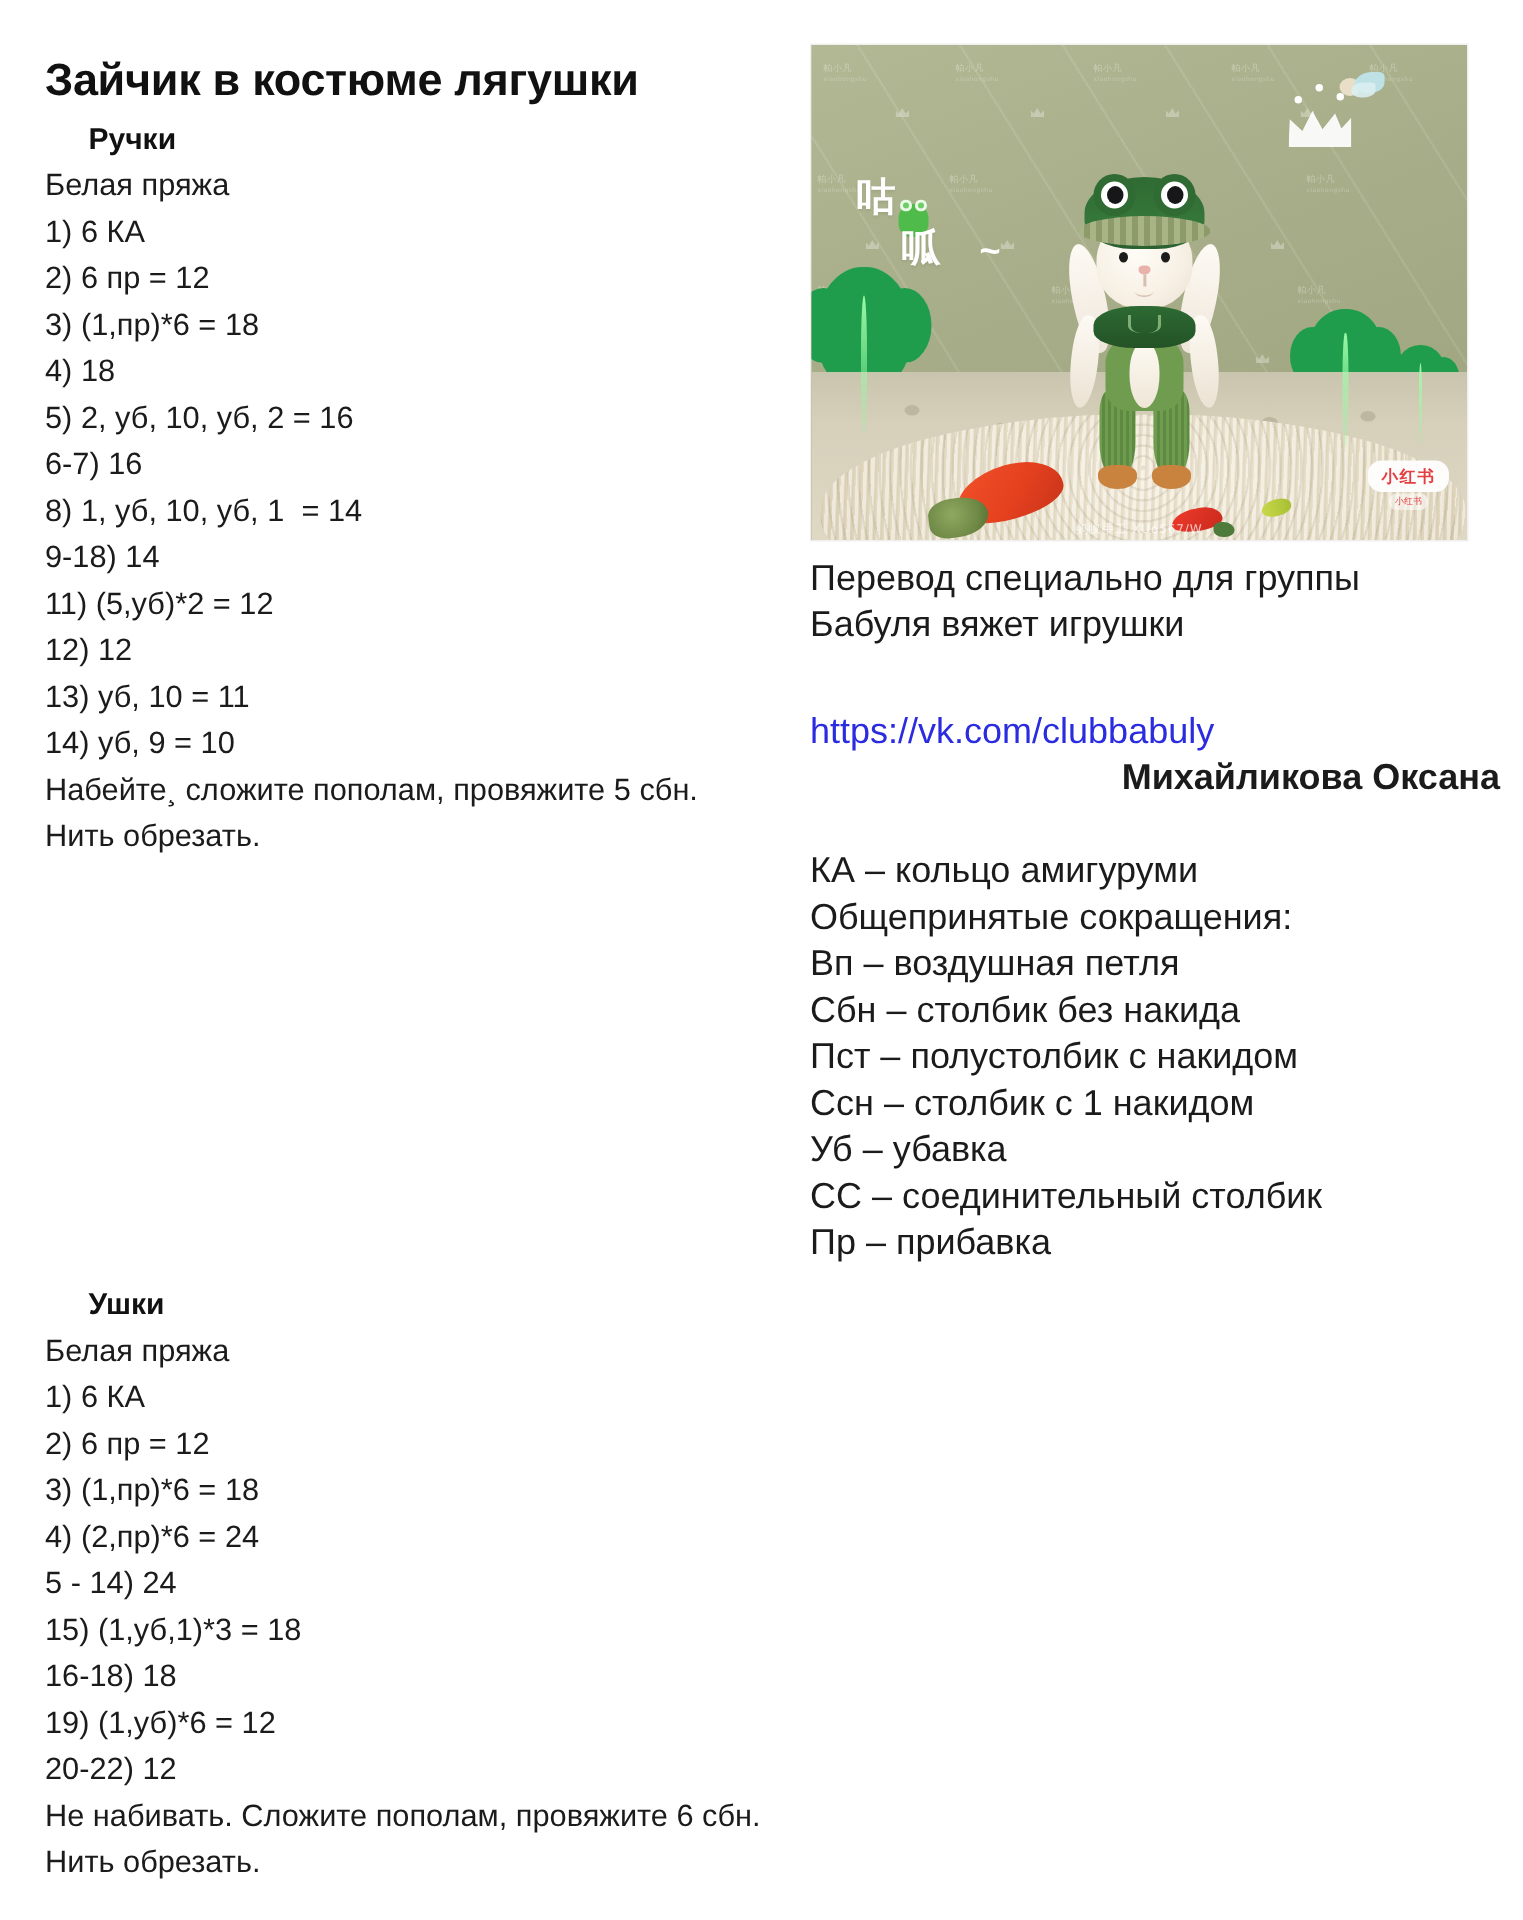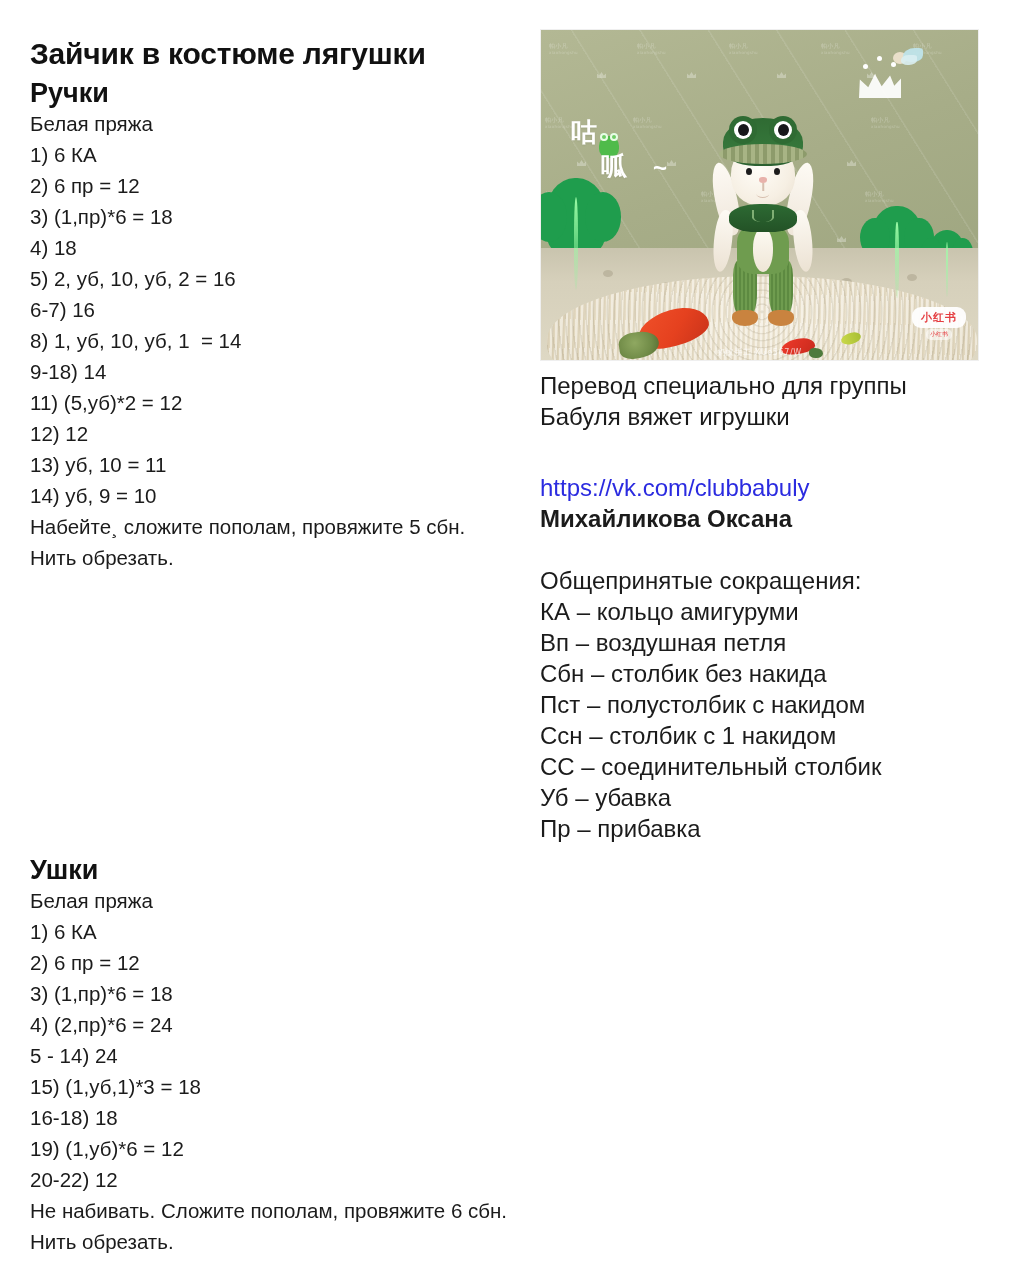--- a/index.html
+++ b/index.html
@@ -24,45 +24,46 @@
   }
   .title {
     font-size: 30px;
     font-weight: bold;
     letter-spacing: -0.2px;
     line-height: 36px;
     margin: 0 0 6px 0;
     color: #111;
   }
   .sec-head {
-    font-size: 27px;
+    font-size: 20px;
     font-weight: bold;
     line-height: 30px;
     color: #111;
+    margin-left: 29px;
   }
   .line {
     font-size: 20.5px;
     line-height: 31px;
     color: #1b1b1b;
     white-space: pre-wrap;
   }
   .block-ears { position: absolute; left: 30px; top: 855px; width: 500px; }
 
   
   .col-right {
     position: absolute;
     left: 540px; top: 370px;
     width: 460px;
   }
   .rline {
     font-size: 24px;
     line-height: 31px;
     color: #1b1b1b;
   }
-  .rline.bold { font-weight: bold; }
+  .rline.bold { font-weight: bold; text-align: right; }
   .rline.link { color: #2b2be0; }
   .spacer { height: 31px; }
 
   
   .photo {
     position: absolute;
     left: 541px; top: 30px;
     width: 437px; height: 330px;
     overflow: hidden;
     background: #a9ae89;
@@ -464,28 +465,28 @@
     <div class="line">20-22) 12</div>
     <div class="line">Не набивать. Сложите пополам, провяжите 6 сбн. Нить обрезать.</div>
   </div>
 
   <div class="col-right">
     <div class="rline">Перевод специально для группы</div>
     <div class="rline">Бабуля вяжет игрушки</div>
     <a class="rline link" href="#" style="text-decoration:none; display:block;margin-top:40px;">https://vk.com/clubbabuly</a>
     <div class="rline bold">Михайликова Оксана</div>
     <div class="spacer"></div>
+    <div class="rline">КА – кольцо амигуруми</div>
     <div class="rline">Общепринятые сокращения:</div>
-    <div class="rline">КА – кольцо амигуруми</div>
     <div class="rline">Вп – воздушная петля</div>
     <div class="rline">Сбн – столбик без накида</div>
     <div class="rline">Пст – полустолбик с накидом</div>
     <div class="rline">Ссн – столбик с 1 накидом</div>
+    <div class="rline">Уб – убавка</div>
     <div class="rline">СС – соединительный столбик</div>
-    <div class="rline">Уб – убавка</div>
     <div class="rline">Пр – прибавка</div>
   </div>
 
   <div class="photo">
     <div class="backdrop"></div>
     <div class="streaks"></div>
 
     <div class="mini-crowns">
       <div class="mini-crown" style="left:56px;  top:42px;"></div>
       <div class="mini-crown" style="left:146px; top:42px;"></div>

